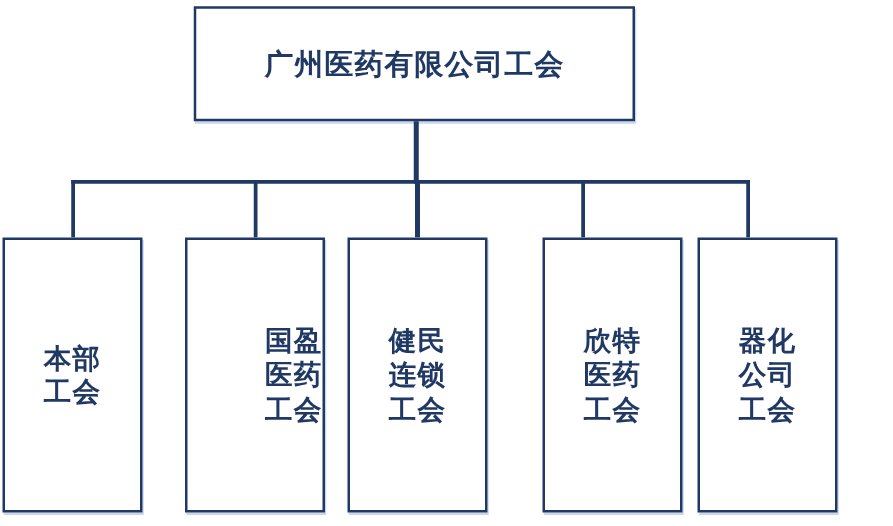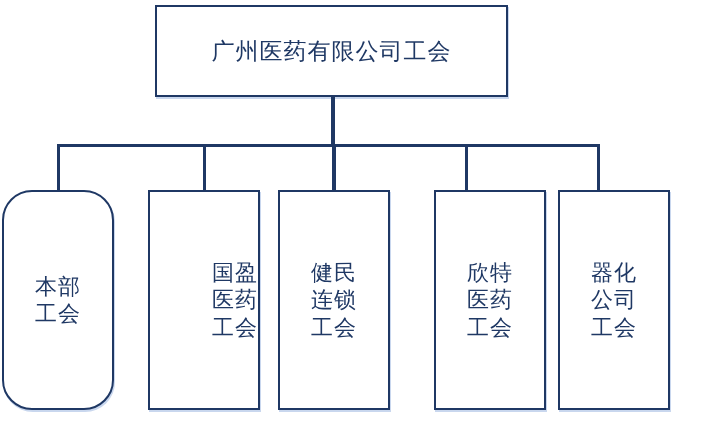--- a/index.html
+++ b/index.html
@@ -24,37 +24,37 @@
   }
   .box {
     position: absolute;
     background: var(--bg);
     border: 2px solid var(--border);
     display: flex;
     align-items: center;
     justify-content: center;
     text-align: center;
     color: var(--text);
-    font-weight: normal;
+    font-weight: bold;
     box-shadow: 1px 2px 0 var(--shadow);
   }
   .root-box {
     left: 155px; top: 5px;
     width: 353px; height: 92px;
     font-size: 23px;
     letter-spacing: 1px;
   }
   .child-box {
     top: 190px;
     width: 112px; height: 220px;
     font-size: 22px;
     letter-spacing: 1px;
     line-height: 1.25;
   }
-  .c1 { left: 2px; border-radius: 30px; }
+  .c1 { left: 2px; }
   .c2 { left: 148px; justify-content: flex-end; }
   .c3 { left: 278px; }
   .c4 { left: 434px; }
   .c5 { left: 558px; }
   .node-label { white-space: pre-line; }
   .connector { position: absolute; background: var(--line); }
   .trunk { left: 331px; top: 97px; width: 4px; height: 50px; }
   .hbar  { left: 57px;  top: 144px; width: 542px; height: 3px; }
   .drop {
     position: absolute;

